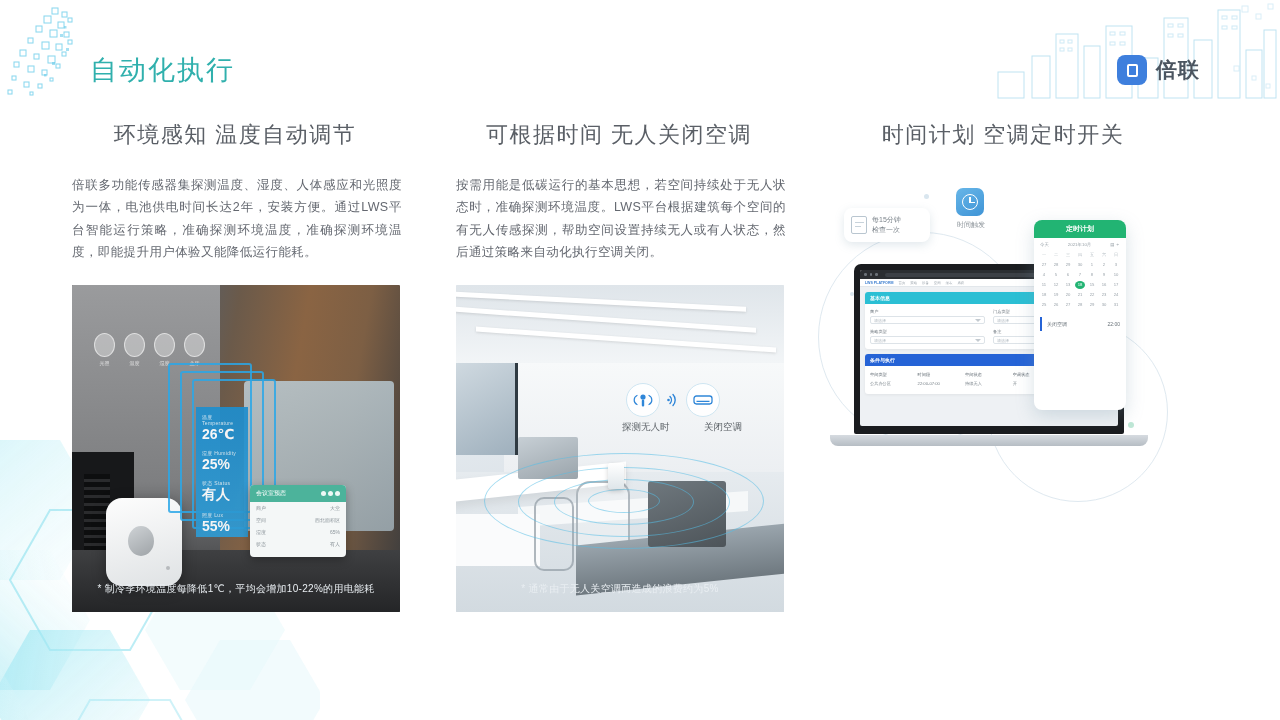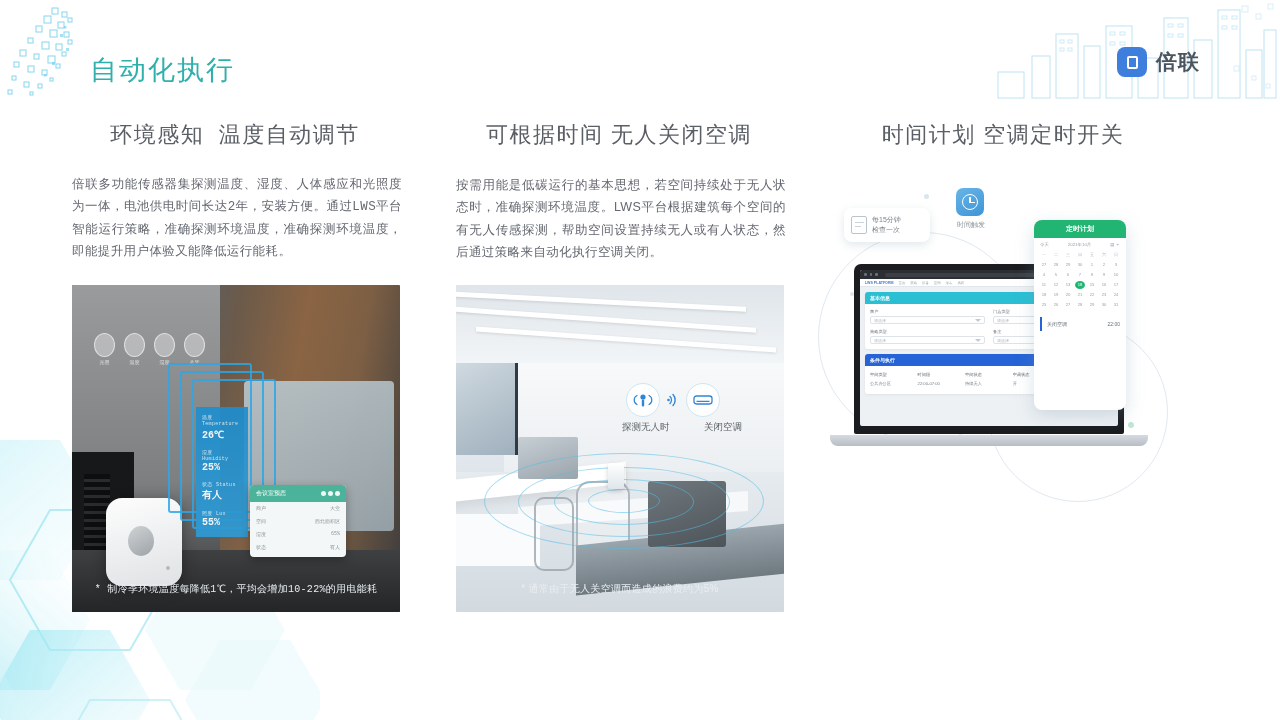--- a/index.html
+++ b/index.html
@@ -19,32 +19,32 @@
   .corner-dots-tl { position: absolute; left: 6px; top: 4px; width: 96px; height: 96px; }
   .corner-city-tr { position: absolute; right: 0; top: 0; width: 300px; height: 110px; }
 
   
   .header { position: absolute; left: 0; top: 0; width: 1280px; height: 110px; }
   .page-title {
     position: absolute; left: 90px; top: 52px;
     font-size: 27px; color: #30b0ad; letter-spacing: 2px;
     font-family: "Liberation Sans", "DejaVu Sans", sans-serif;
   }
-  .brand { position: absolute; right: 80px; top: 47px; display: flex; align-items: center; gap: 9px; }
+  .brand { position: absolute; right: 80px; top: 55px; display: flex; align-items: center; gap: 9px; }
   .brand-mark {
     width: 30px; height: 30px; border-radius: 8px;
     background: #3e7fdd; display: flex; align-items: center; justify-content: center;
   }
   .brand-mark .inner { width: 11px; height: 13px; border: 2.2px solid #ffffff; border-radius: 2px; }
   .brand-name { font-size: 21px; color: #4b5560; font-weight: bold; letter-spacing: 1px; }
 
   
   .columns { position: absolute; left: 0; top: 110px; width: 1280px; }
   .col { position: absolute; top: 0; }
-  .col-1 { left: 72px; width: 330px; font-family: Liberation Mono, monospace; }
+  .col-1 { left: 72px; width: 330px; }
   .col-2 { left: 456px; width: 330px; }
   .col-3 { left: 838px; width: 330px; }
 
   .col-heading {
     font-size: 22px; color: #5a5f66; letter-spacing: 1.5px;
     text-align: center; margin-top: 10px; white-space: nowrap;
   }
   .col-1 .col-heading, .col-2 .col-heading { margin-left: -4px; }
 
   .col-body {
@@ -79,21 +79,21 @@
   .p1-sensor { position: absolute; left: 34px; bottom: 26px; width: 76px; height: 88px; border-radius: 16px; background: linear-gradient(165deg,#fdfdfd,#dfe2e4); box-shadow: 0 4px 14px rgba(0,0,0,.35); }
   .p1-sensor .lens { position: absolute; left: 22px; top: 28px; width: 26px; height: 30px; border-radius: 50%; background: linear-gradient(150deg,#cfd3d6,#9ea3a7); }
   .p1-sensor .led { position: absolute; right: 12px; bottom: 16px; width: 4px; height: 4px; border-radius: 50%; background: #b7babd; }
 
   .p1-frames { position: absolute; left: 96px; top: 78px; }
   .p1-frame { position: absolute; width: 84px; height: 150px; border: 2px solid #2aa7e8; border-radius: 3px; opacity: .85; }
 
   .p1-card { position: absolute; left: 124px; top: 122px; width: 52px; height: 130px; background: linear-gradient(180deg,#1f8ecd,#2f9bd4); opacity: .93; padding: 7px 6px; }
   .p1-card .row { margin-bottom: 8px; }
   .p1-card .k { font-size: 5px; color: rgba(255,255,255,.82); letter-spacing: .3px; }
-  .p1-card .v { font-size: 10px; color: #ffffff; font-weight: bold; }
+  .p1-card .v { font-size: 14px; color: #ffffff; font-weight: bold; }
 
   .p1-panel { position: absolute; left: 178px; top: 200px; width: 96px; height: 72px; background: #f4f7f7; border-radius: 4px; overflow: hidden; box-shadow: 0 3px 10px rgba(0,0,0,.3); }
   .p1-panel .hd { height: 17px; background: #4cb39b; display: flex; align-items: center; justify-content: space-between; padding: 0 6px; }
   .p1-panel .hd .t { font-size: 6px; color: #fff; }
   .p1-panel .hd .dots { display: flex; gap: 2px; }
   .p1-panel .hd .dots i { width: 5px; height: 5px; border-radius: 50%; background: rgba(255,255,255,.9); display: block; }
   .p1-panel .ln { display: flex; justify-content: space-between; padding: 3px 6px; font-size: 5px; color: #8d969c; }
 
   
   .p2-bg { position: absolute; inset: 0; background: linear-gradient(170deg,#eef2f5 0%,#e3e9ee 40%,#d7dee4 72%,#c9d2d9 100%); }

